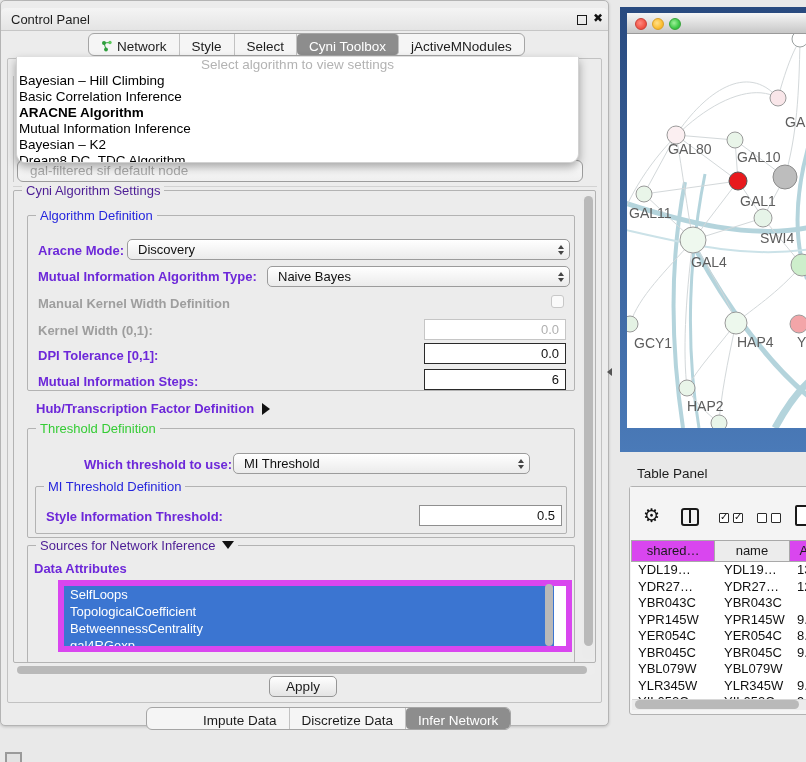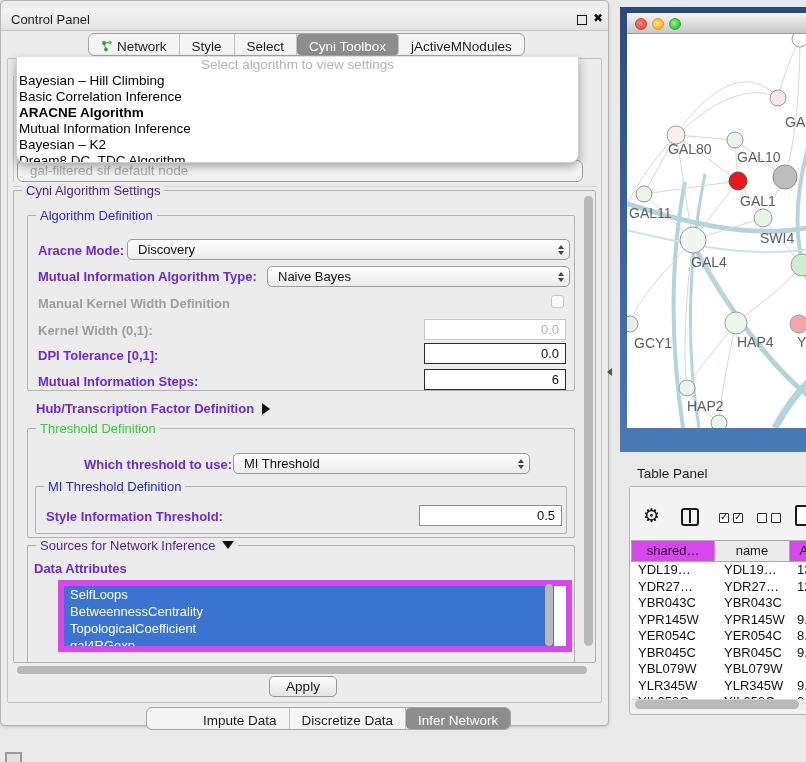--- a/index.html
+++ b/index.html
@@ -237,22 +237,22 @@
   </div>
   <div class="abs flabel" style="left:46px;top:509px;">Style Information Threshold:</div>
   <input class="field" style="left: 419px; top: 505px; width: 143px;" value="0.5">
 
   <div class="abs group" style="left:27px;top:545px;width:548px;height:118px;border-bottom:none;">
     <span class="glabel plain"><span>Sources for Network Inference</span><span class="caret-down"></span></span>
   </div>
   <div class="abs flabel" style="left:34px;top:561px;">Data Attributes</div>
   <div class="abs" id="attr-list">
       <div class="attr-item">SelfLoops</div>
+      <div class="attr-item">TopologicalCoefficient</div>
       <div class="attr-item">BetweennessCentrality</div>
-      <div class="attr-item">TopologicalCoefficient</div>
       <div class="attr-item">gal4RGexp</div>
     </div>
   <div class="abs sb-thumb" style="left:545px;top:584px;width:8px;height:62px;"></div>
 
   <div class="abs sb-track-h" style="left:15px;top:665px;width:580px;height:10px;"></div>
   <div class="abs sb-thumb" style="left:17px;top:666px;width:570px;height:8px;"></div>
 
   <div class="abs" id="apply-btn">Apply</div>
 
   <div class="abs tabgroup" id="bottom-tabs">

